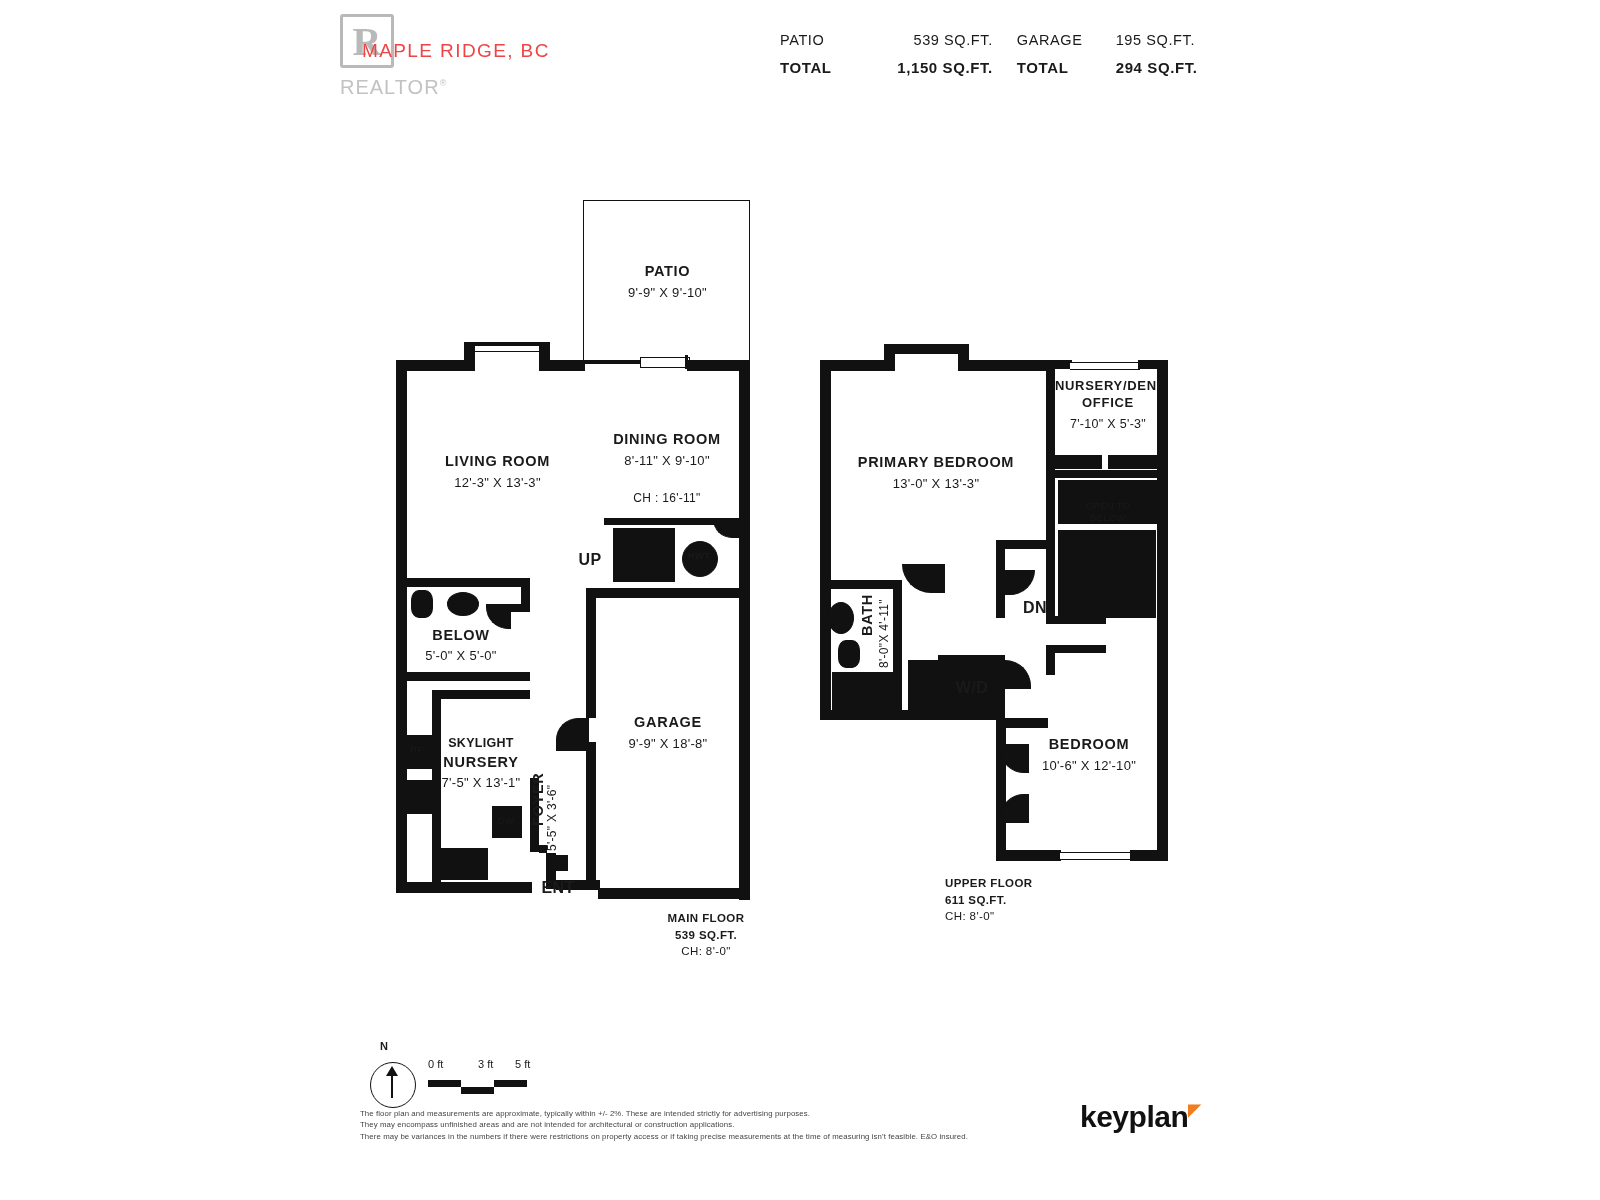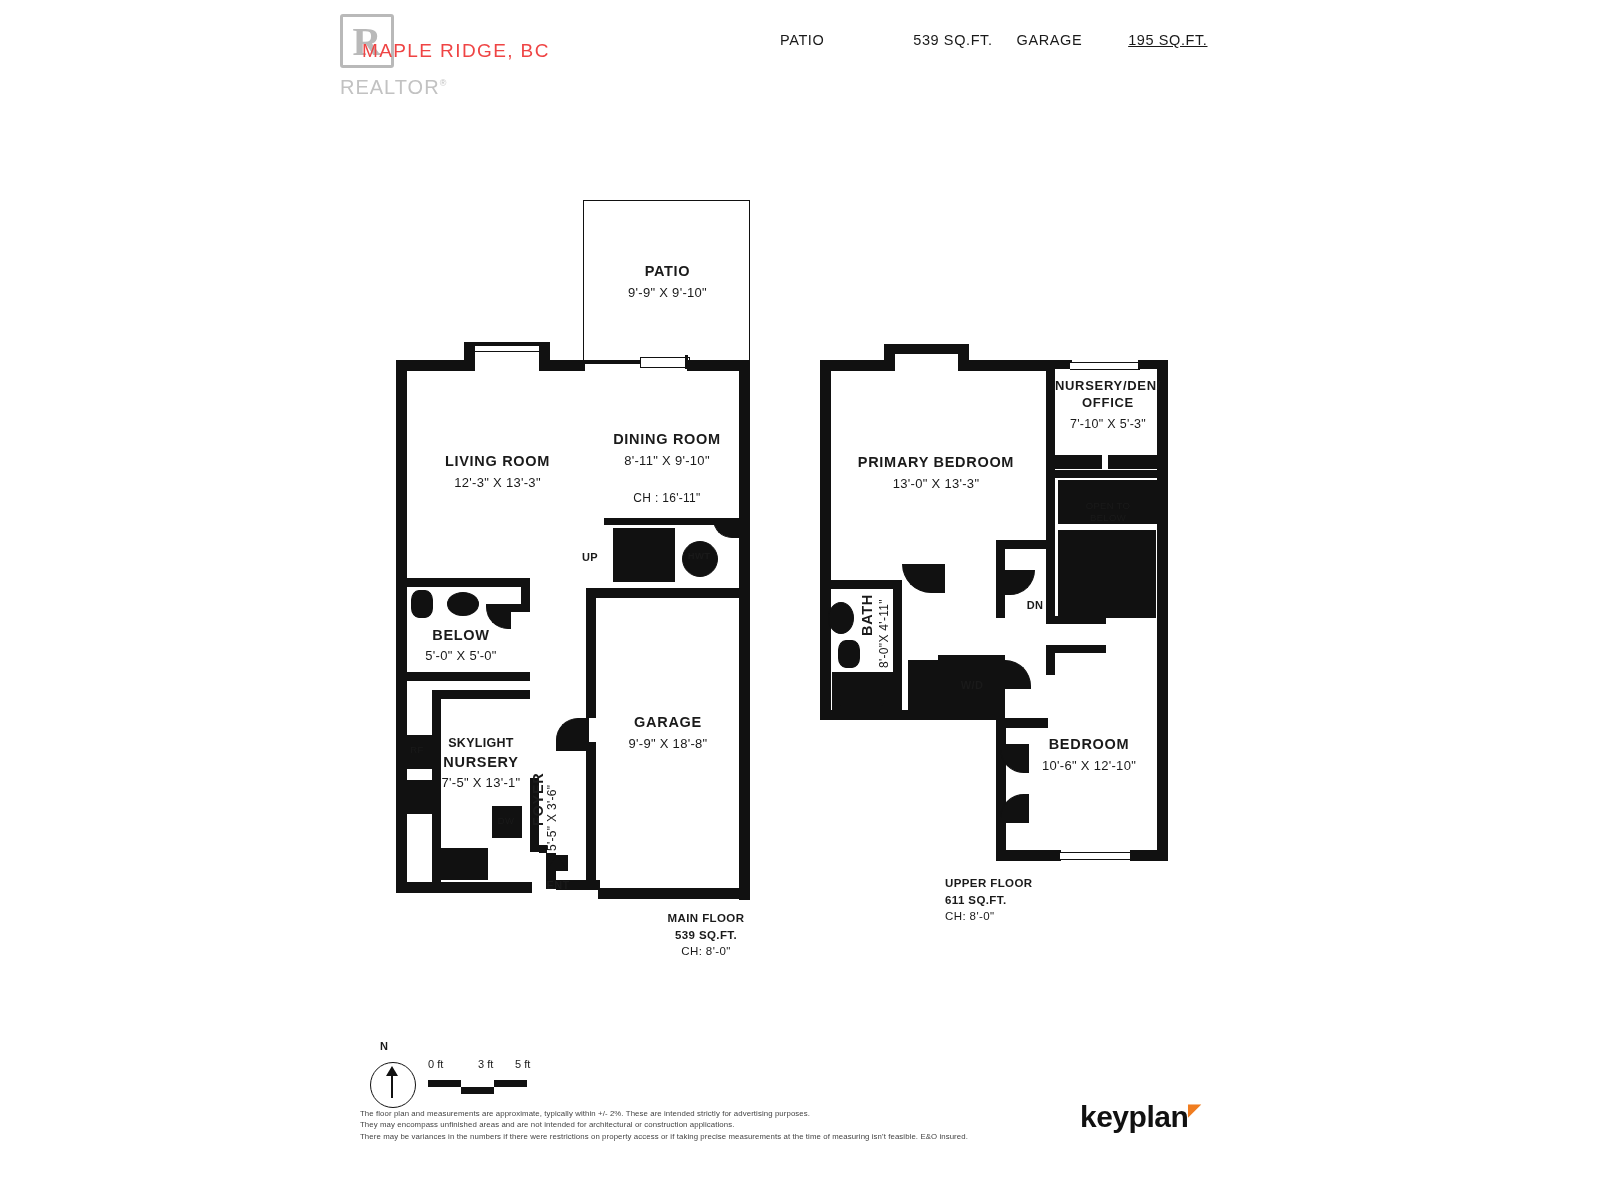--- a/index.html
+++ b/index.html
@@ -29,32 +29,32 @@
   #address-line{font-size:30px;letter-spacing:0.5px;color:#111;font-weight:400;}
   #city-line{font-size:19px;letter-spacing:1.4px;color:#ef4444;margin-top:8px;}
 
   
   #area-table{left:780px;top:30px;width:440px;font-size:14.5px;letter-spacing:.6px;}
   #area-table table{border-collapse:collapse;}
   #area-table td{padding:2px 0 2px 0;white-space:nowrap;}
   .col-lbl{width:105px;}
   .col-val{width:110px;text-align:right;padding-right:24px!important;}
   .col-lbl2{width:100px;}
-  .col-val2{width:105px;text-align:center;text-decoration:underline;}
+  .col-val2{width:105px;text-align:left;}
   .tot td{font-weight:700;padding-top:9px!important;font-size:15px;}
 
   
   #plan{left:0;top:0;width:1600px;height:1200px;pointer-events:none;}
   .wall{position:absolute;background:#111;}
   .thin{position:absolute;background:#111;}
   .outline{position:absolute;border:1.5px solid #111;box-sizing:border-box;}
   .lbl{position:absolute;text-align:center;line-height:1.28;}
   .rname{font-size:14.5px;font-weight:700;letter-spacing:.7px;}
   .rdim{font-size:13px;letter-spacing:.3px;}
-  .small{font-size:11px;letter-spacing:.4px;}
+  .small{font-size:16px;letter-spacing:.4px;}
   .tiny{font-size:9.5px;letter-spacing:.3px;}
   .vert{writing-mode:vertical-rl;transform:rotate(180deg);}
 
   
   #scalebar{left:360px;top:1040px;width:600px;height:90px;}
   #disclaimer{left:360px;top:1108px;font-size:7.8px;color:#444;line-height:1.45;letter-spacing:.1px;}
   #keyplan{left:1080px;top:1100px;font-size:30px;font-weight:700;letter-spacing:-.5px;color:#111;}
   #keyplan .mark{color:#f07d20;font-size:16px;vertical-align:top;}
   .cap{font-size:11.5px;letter-spacing:.4px;line-height:1.45;}
 </style>
@@ -72,20 +72,26 @@
 </div>
 
 <div class="abs" id="area-table">
   <table>
     <tbody>
         <tr>
       <td class="col-lbl">PATIO</td>
       <td class="col-val">539 SQ.FT.</td>
       <td class="col-lbl2">GARAGE</td>
       <td class="col-val2">195 SQ.FT.</td>
+    </tr>
+    <tr class="tot">
+      <td class="col-lbl">TOTAL</td>
+      <td class="col-val">1,150 SQ.FT.</td>
+      <td class="col-lbl2">TOTAL</td>
+      <td class="col-val2">294 SQ.FT.</td>
     </tr>
   </tbody>
     </table>
 </div>
 
 <div class="abs" id="plan">
 
   <div class="outline" style="left:583px;top:200px;width:167px;height:162px;border-width:1.5px;"></div>
   <div class="lbl" style="left:585px;top:262px;width:165px;">
     <div class="rname">PATIO</div>

